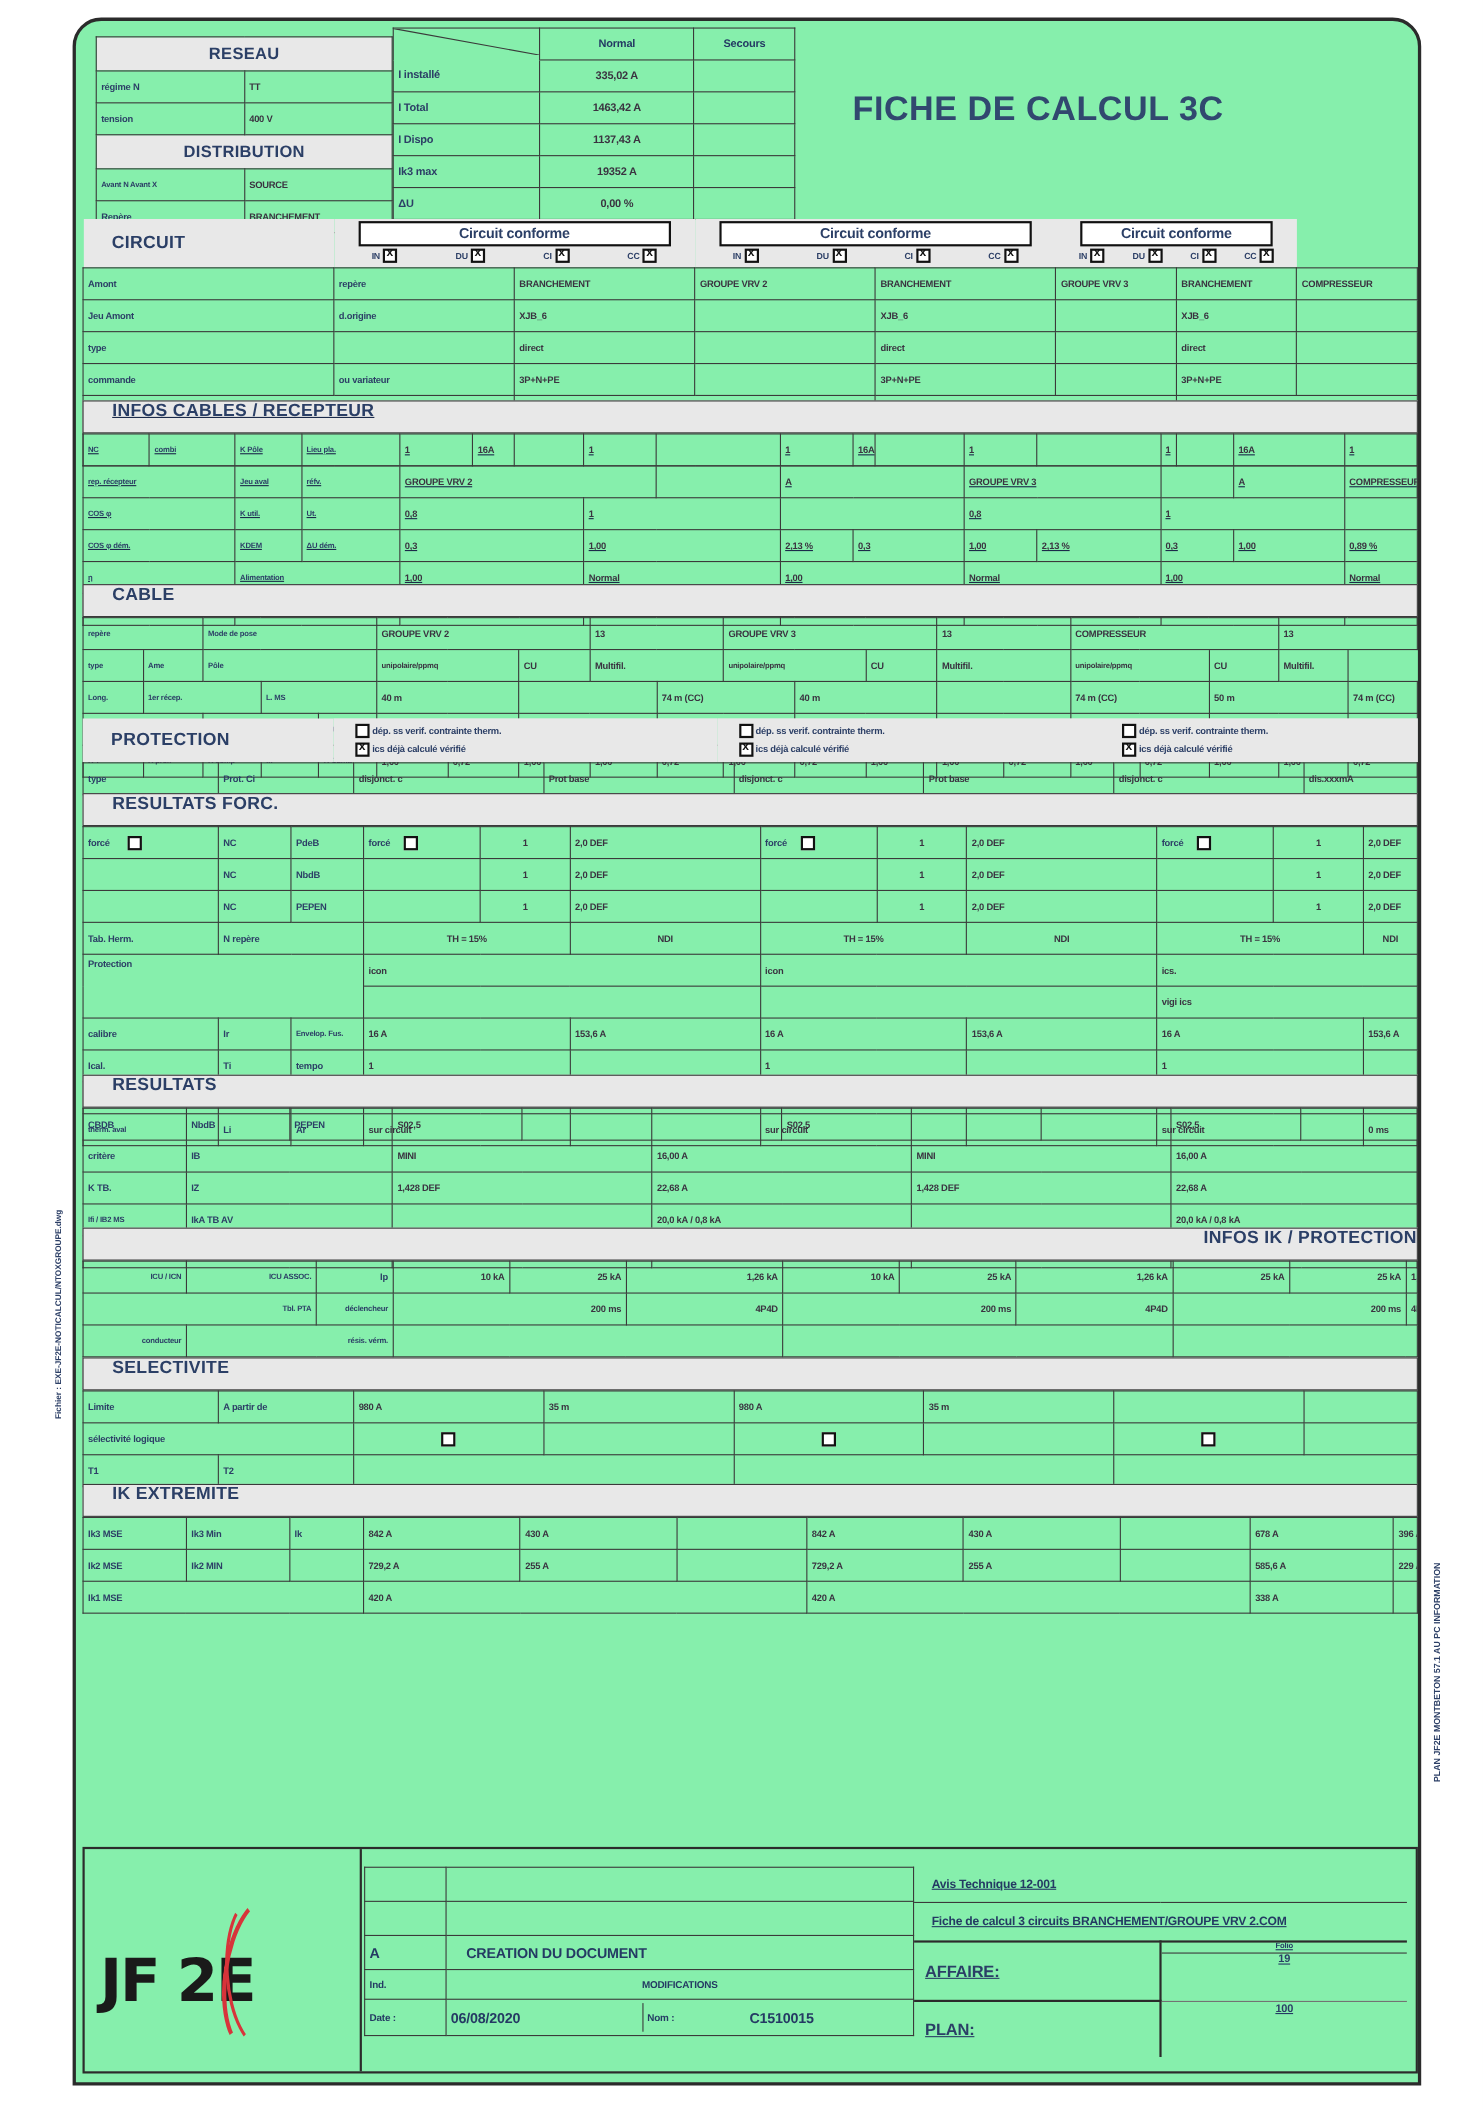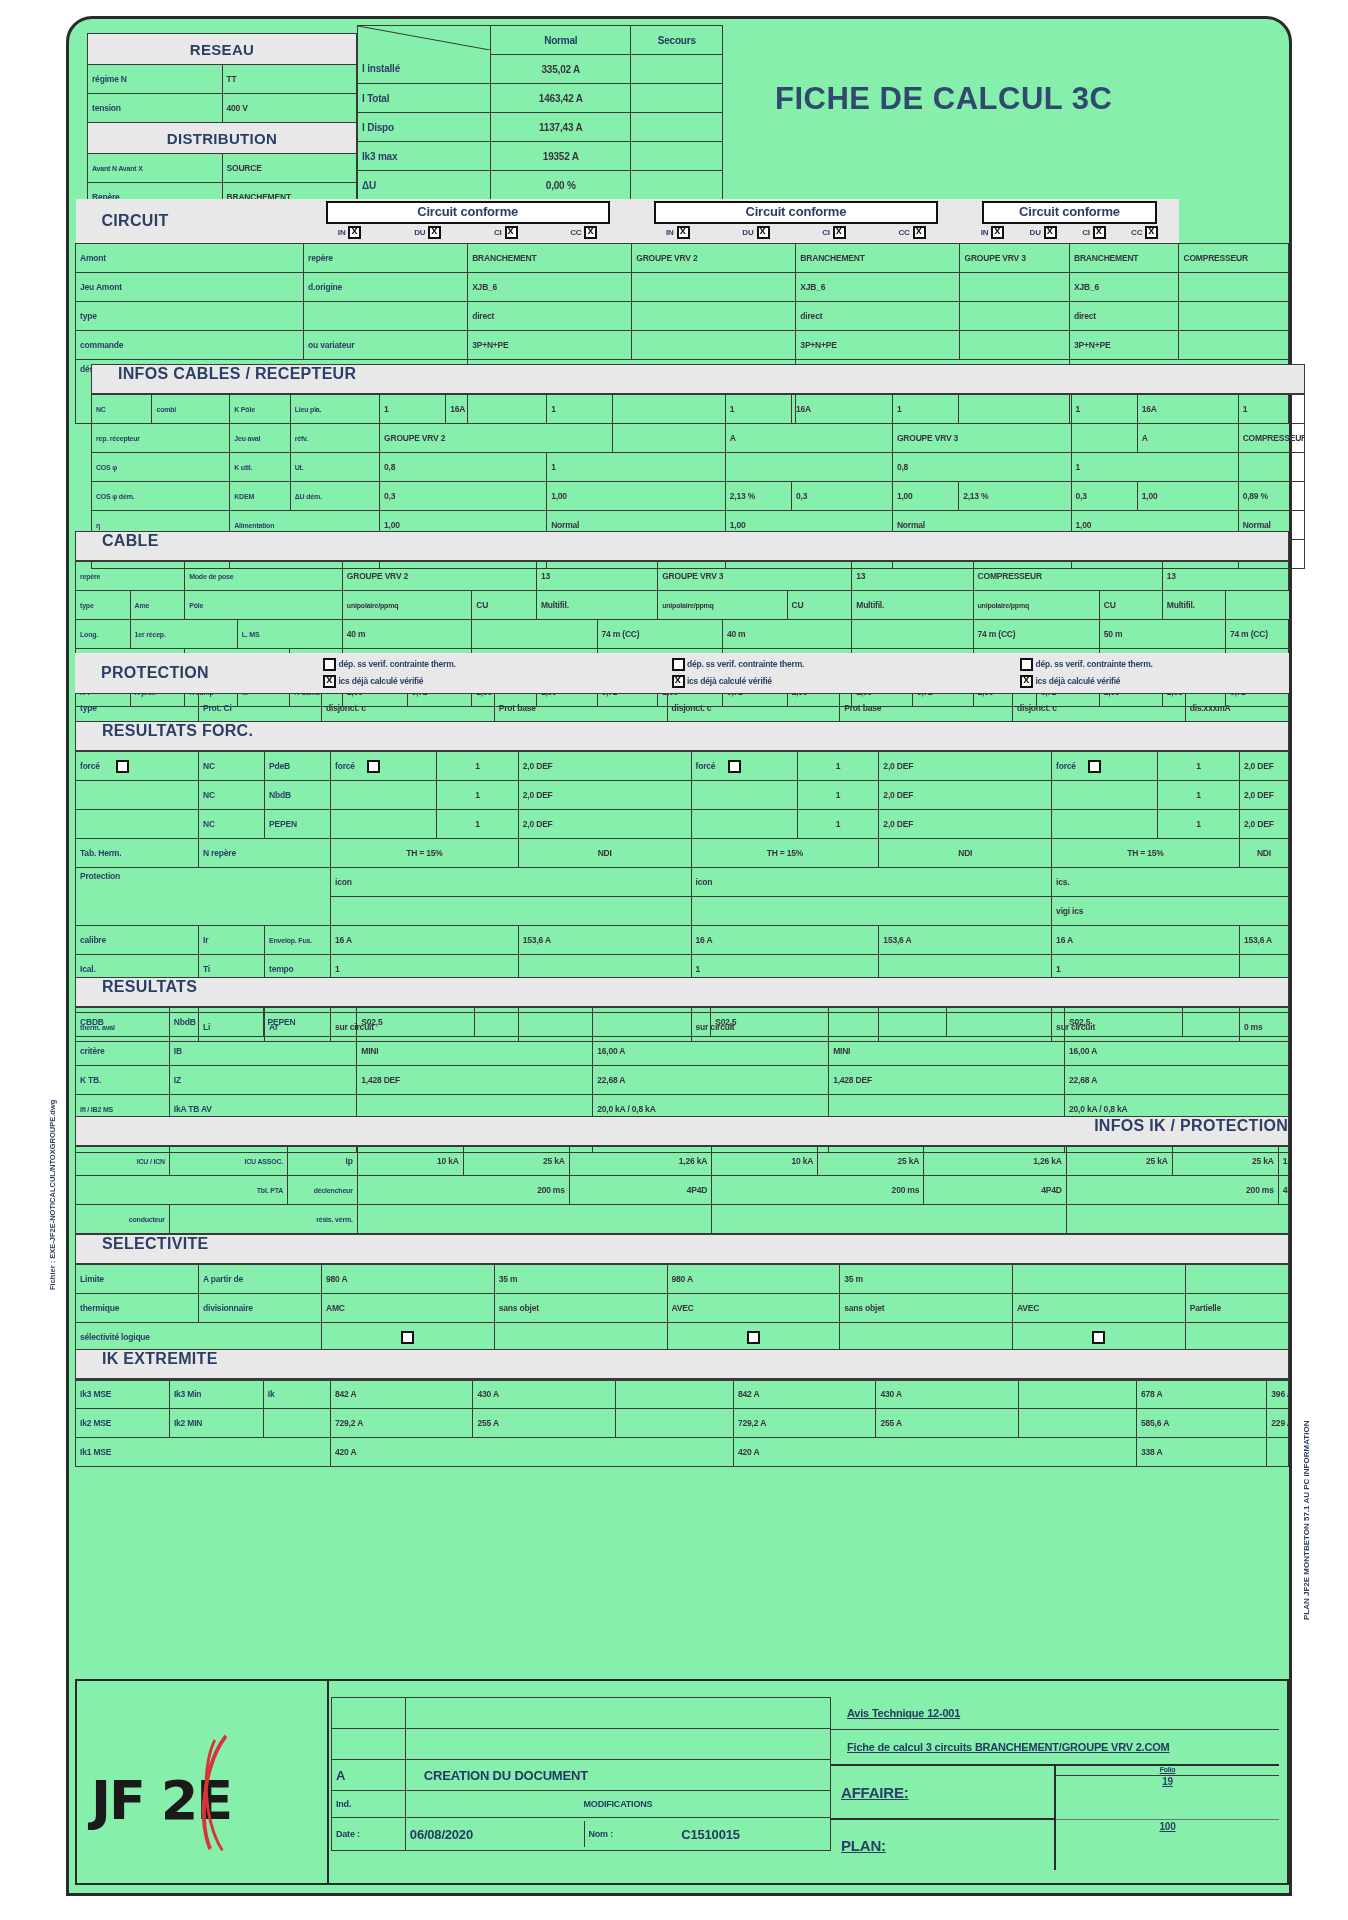--- a/index.html
+++ b/index.html
@@ -277,21 +277,21 @@
       <tr>
         <td class="lab" colspan="2" style="height:58px;vertical-align:top;padding-top:4px;">désignation</td>
         <td class="val" colspan="2" style="height:58px;"></td>
         <td class="val" colspan="2" style="height:58px;"></td>
         <td class="val" colspan="2" style="height:58px;"></td>
       </tr>
     </tbody>
         </table>
   </div>
 
-  <div style="position:absolute;left:22px;top:345px;width:1214px;">
+  <div style="position:absolute;left:6px;top:345px;width:1214px;text-decoration:underline;">
     <div class="sec">INFOS CABLES / RECEPTEUR</div>
     <table>
       <tbody>
             <tr>
         <td class="lab tiny" style="width:4.5%">NC</td>
         <td class="lab tiny" style="width:6%">combi</td>
         <td class="lab tiny" style="width:4.5%">K Pôle</td>
         <td class="lab tiny" style="width:7%">Lieu pla.</td>
         <td class="val" style="width:5%">1</td>
         <td class="val" style="width:8%">16A</td>
@@ -744,30 +744,20 @@
         <td class="lab" style="width:9.4%">Limite</td>
         <td class="lab" style="width:9.4%">A partir de</td>
         <td class="val" style="width:13.5%">980 A</td>
         <td class="val" style="width:13.5%">35 m</td>
         <td class="val" style="width:13.5%">980 A</td>
         <td class="val" style="width:13.5%">35 m</td>
         <td class="val" style="width:13.5%"></td>
         <td class="val"></td>
       </tr>
       <tr>
-        <td class="lab">thermique</td>
-        <td class="lab">divisionnaire</td>
-        <td class="val">AMC</td>
-        <td class="val">sans objet</td>
-        <td class="val">AVEC</td>
-        <td class="val">sans objet</td>
-        <td class="val">AVEC</td>
-        <td class="val">Partielle</td>
-      </tr>
-      <tr>
         <td class="lab" colspan="2">sélectivité logique</td>
         <td class="val ctr"><span class="cb"></span></td>
         <td class="val"></td>
         <td class="val ctr"><span class="cb"></span></td>
         <td class="val"></td>
         <td class="val ctr"><span class="cb"></span></td>
         <td class="val"></td>
       </tr>
       <tr>
         <td class="lab">T1</td>

